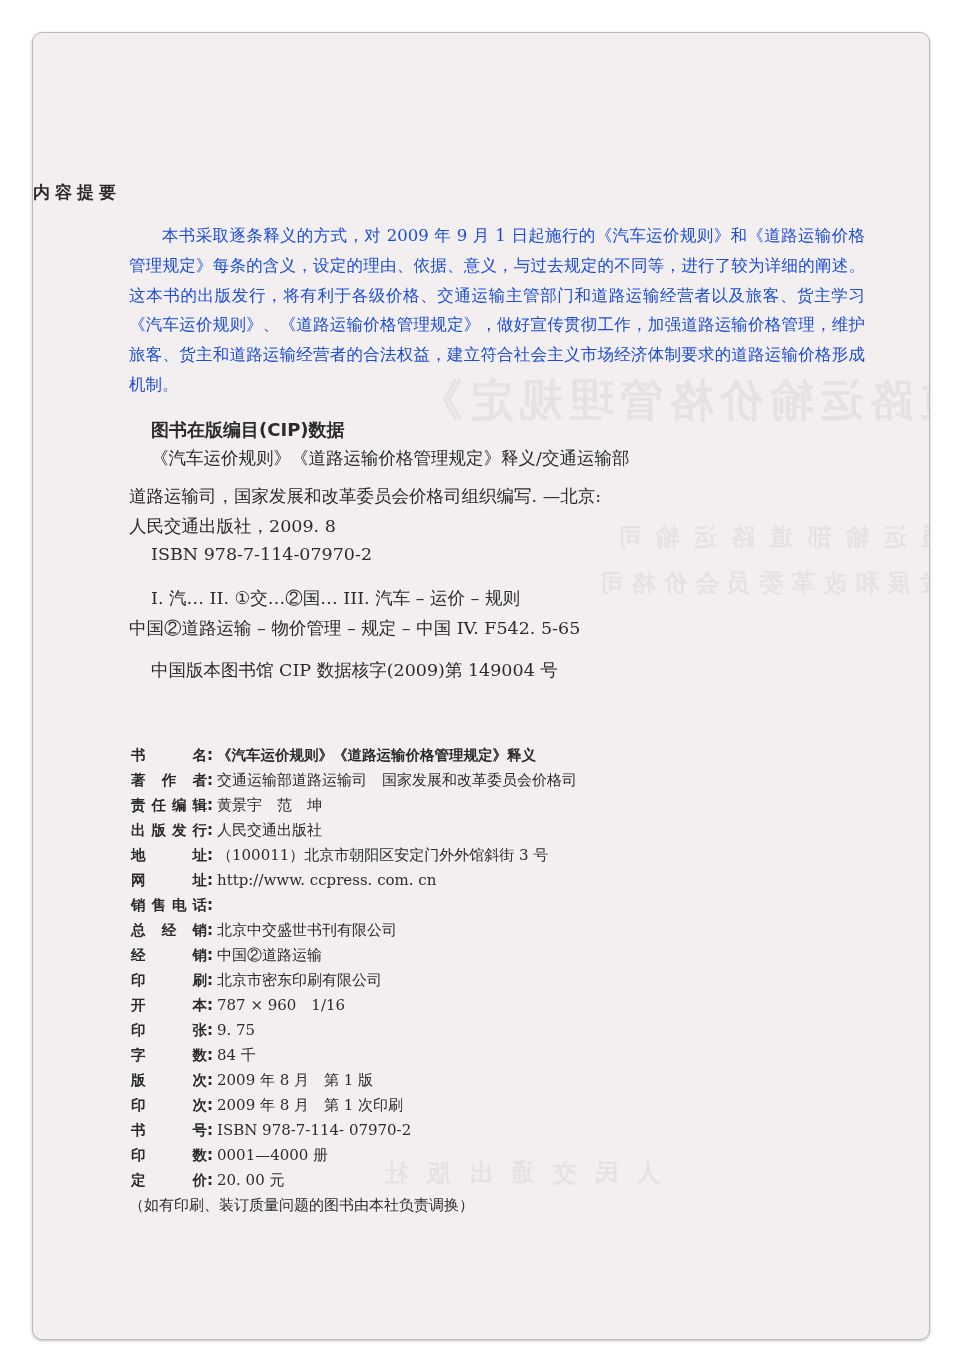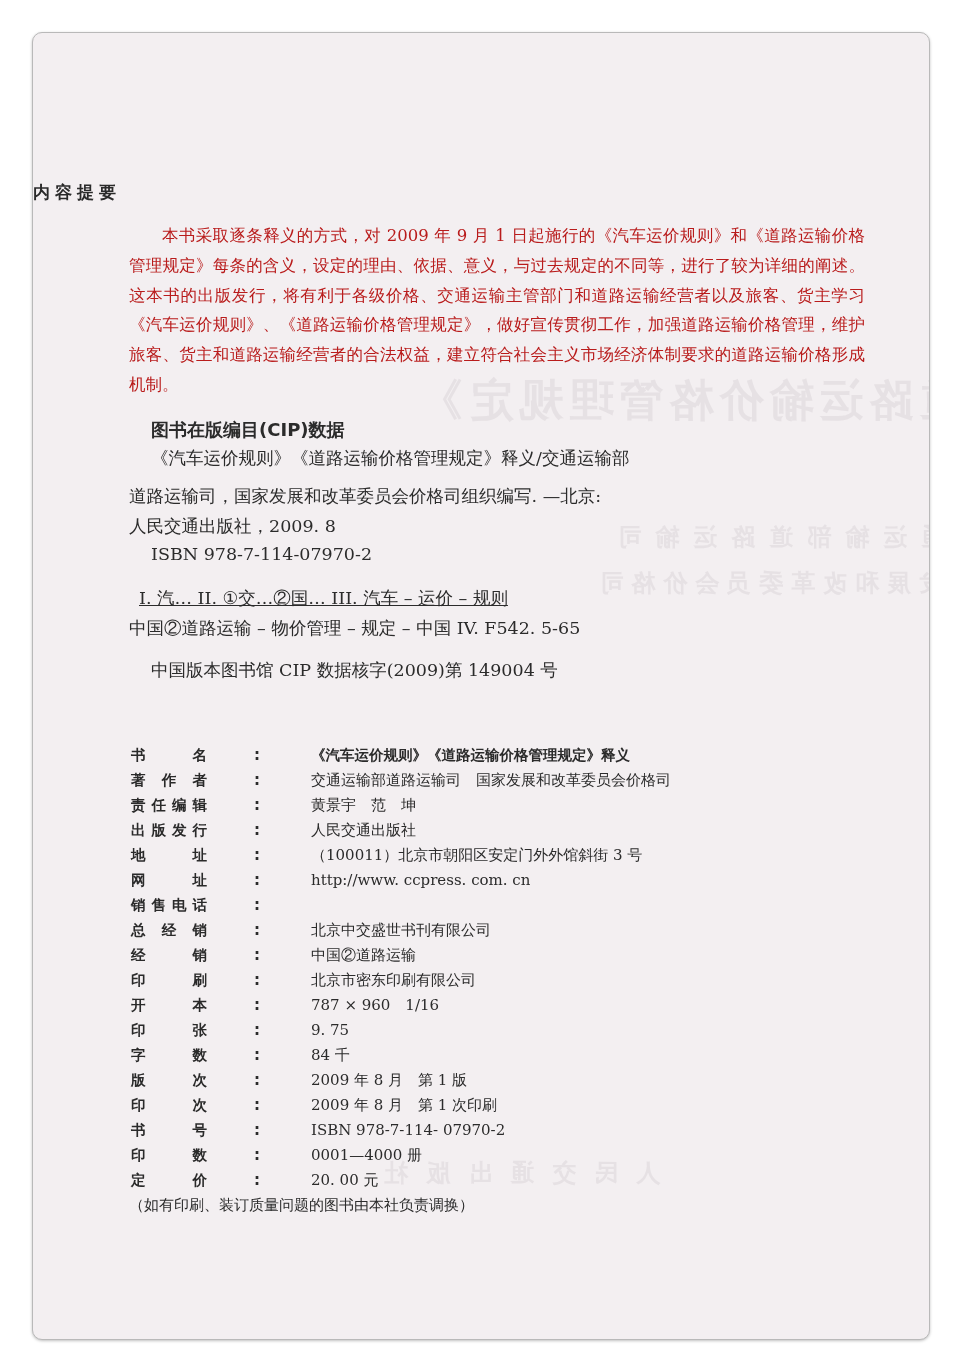--- a/index.html
+++ b/index.html
@@ -74,21 +74,21 @@
       color: #2a2a2a;
     }
     .summary {
       position: absolute;
       left: 96px;
       top: 188px;
       width: 736px;
       font-size: 16.5px;
       line-height: 29.8px;
       text-align: justify;
-      color: #b91c1c;
+      color: #1d4ed8;
     }
     .summary p { margin: 0; text-indent: 2em; }
 
     .cip {
       position: absolute;
       left: 96px;
       top: 385px;
       width: 620px;
       font-size: 17.5px;
       color: #2b2b2b;
@@ -112,21 +112,20 @@
       top: 710px;
       width: 700px;
       font-size: 15px;
       color: #2b2b2b;
     }
     .imprint-row {
       display: flex;
       height: 25px;
       line-height: 25px;
       white-space: nowrap;
-      gap: 47px;
     }
     .imprint-label {
       width: 76px;
       font-family: "DejaVu Sans", "Liberation Sans", sans-serif;
       font-weight: bold;
       font-size: 14.5px;
       text-align: justify;
       text-align-last: justify;
       color: #2a2a2a;
     }
@@ -161,21 +160,21 @@
   <div class="summary">
     <p>本书采取逐条释义的方式，对 2009 年 9 月 1 日起施行的《汽车运价规则》和《道路运输价格管理规定》每条的含义，设定的理由、依据、意义，与过去规定的不同等，进行了较为详细的阐述。这本书的出版发行，将有利于各级价格、交通运输主管部门和道路运输经营者以及旅客、货主学习《汽车运价规则》、《道路运输价格管理规定》，做好宣传贯彻工作，加强道路运输价格管理，维护旅客、货主和道路运输经营者的合法权益，建立符合社会主义市场经济体制要求的道路运输价格形成机制。</p>
   </div>
 
   <div class="cip">
     <div class="cip-heading">图书在版编目(CIP)数据</div>
     <div class="cip-line" style="left:22px; top:28px;">《汽车运价规则》《道路运输价格管理规定》释义/交通运输部</div>
     <div class="cip-line" style="left:0; top:66px;">道路运输司，国家发展和改革委员会价格司组织编写. —北京:</div>
     <div class="cip-line" style="left:0; top:96px;">人民交通出版社，2009. 8</div>
     <div class="cip-line" style="left:22px; top:126px;">ISBN 978-7-114-07970-2</div>
-    <div class="cip-line" style="left:10px; top:168px;text-decoration:underline;">I. 汽…   II. ①交…②国…   III. 汽车 – 运价 – 规则</div>
+    <div class="cip-line" style="left:22px; top:168px;">I. 汽…   II. ①交…②国…   III. 汽车 – 运价 – 规则</div>
     <div class="cip-line" style="left:0; top:198px;">中国②道路运输 – 物价管理 – 规定 – 中国   IV. F542. 5-65</div>
     <div class="cip-line" style="left:22px; top:240px;">中国版本图书馆 CIP 数据核字(2009)第 149004 号</div>
   </div>
 
   <div class="imprint">
     <div class="imprint-row">
       <span class="imprint-label">书名</span>
         <span class="imprint-colon">:</span>
       <span class="imprint-value bold">《汽车运价规则》《道路运输价格管理规定》释义</span>
     </div>

